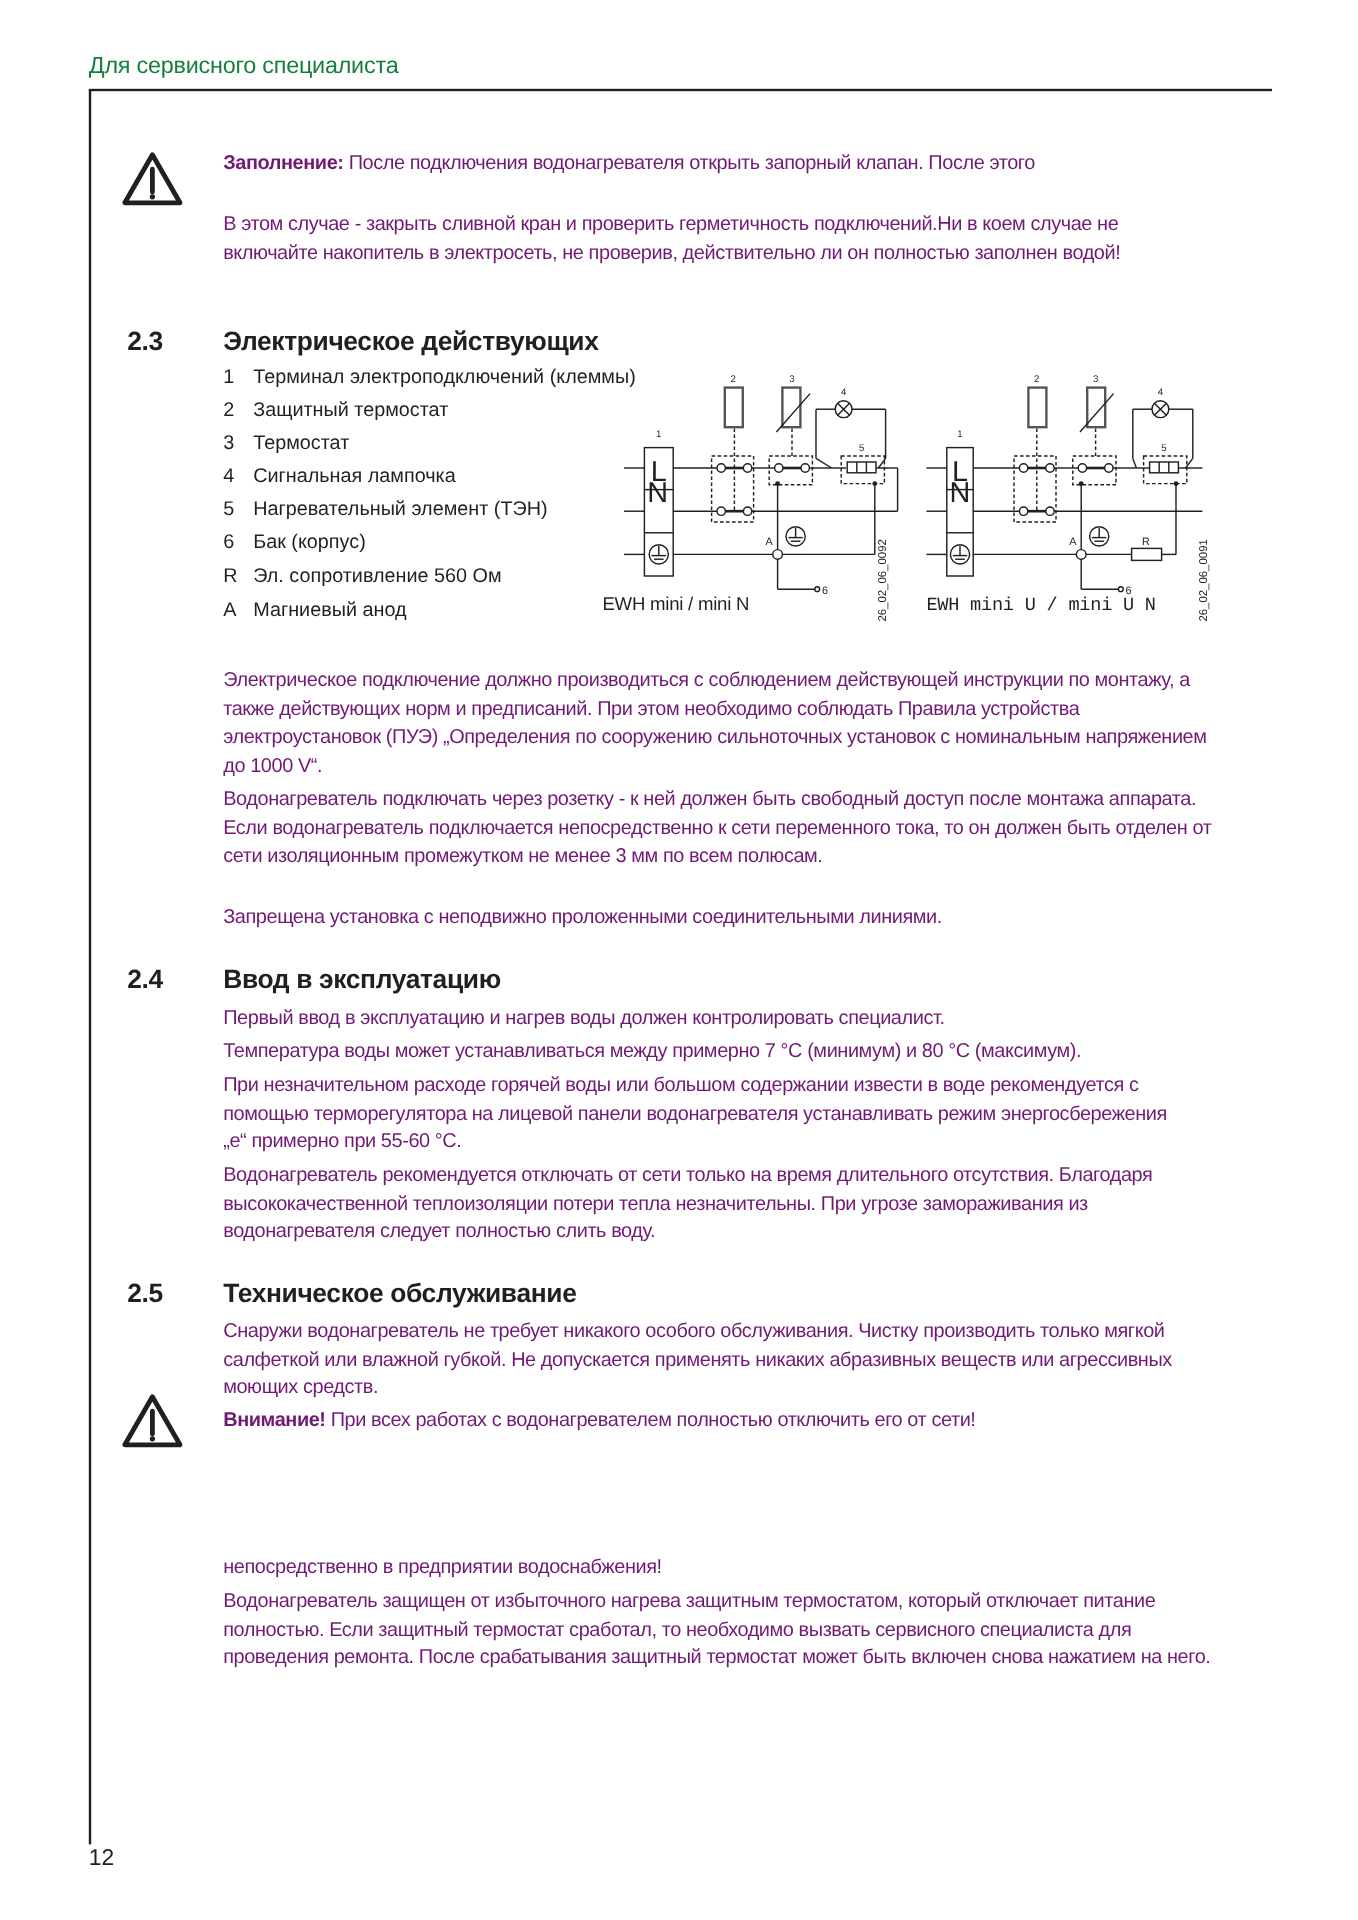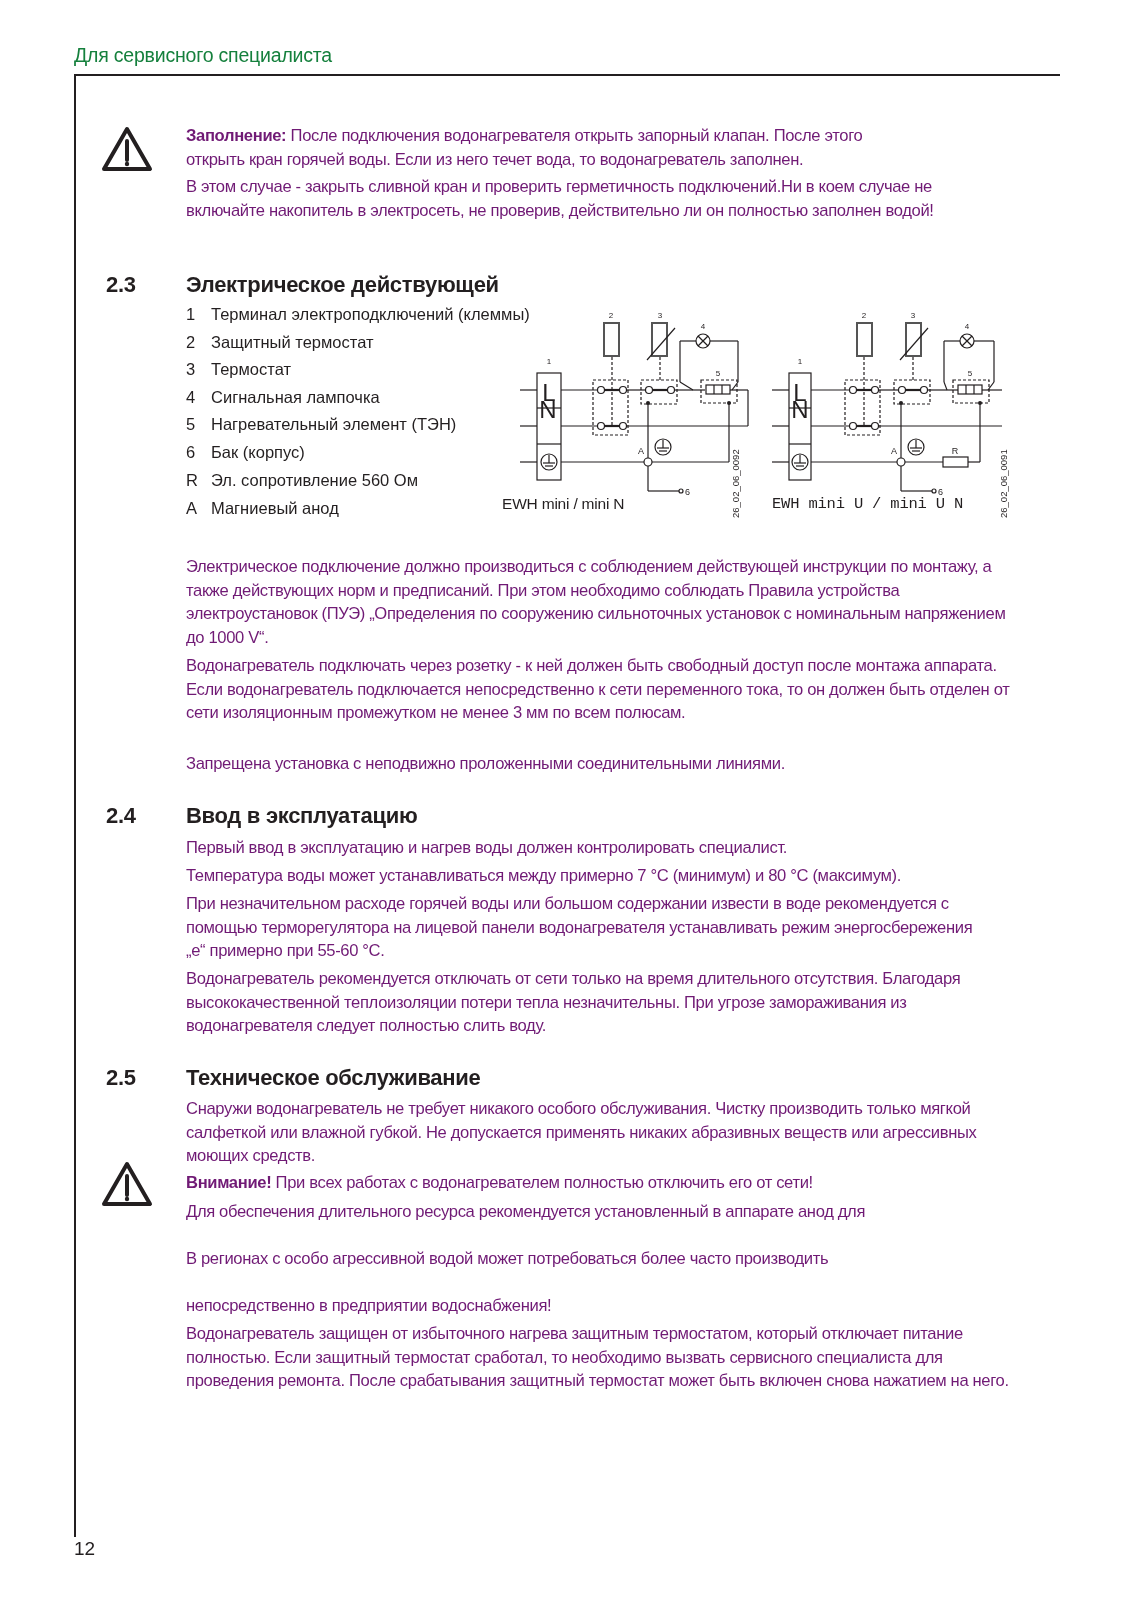--- a/index.html
+++ b/index.html
@@ -34,26 +34,25 @@
 <div class="top-rule"></div>
 <div class="left-rule"></div>
 
 <svg class="warn-icon" style="left:100px; top:125px;" viewBox="0 0 54 48">
   <path d="M27 4 L50 44 L4 44 Z" fill="none" stroke="#231f20" stroke-width="4" stroke-linejoin="round"></path>
   <path d="M27 16 L27 35" stroke="#231f20" stroke-width="4" stroke-linecap="round"></path>
   <circle cx="27" cy="39" r="2.2" fill="#231f20"></circle>
 </svg>
 <div class="para body-text" style="top:124px;">
   <span style="font-weight:bold">Заполнение:</span><span> После подключения водонагревателя открыть запорный клапан. После этого</span><br>
-  <span>открыть кран горячей воды. Если из него течет вода, то водонагреватель заполнен.</span>
 </div>
 <p class="para body-text" style="top:175px; width:815px;">В этом случае - закрыть сливной кран и проверить герметичность подключений.Ни в коем случае не включайте накопитель в электросеть, не проверив, действительно ли он полностью заполнен водой!</p>
 
 <div class="sec-num" style="top:272px;">2.3</div>
-<div class="sec-title" style="top:272px;">Электрическое действующей</div>
+<div class="sec-title" style="top:272px;">Электрическое действующих</div>
 
 <div class="legend">
   <div class="legend-row" style="top:0px;">
       <span class="legend-key">1</span>
       <span class="legend-label">Терминал электроподключений (клеммы)</span>
     </div>
   <div class="legend-row" style="top:28px;">
       <span class="legend-key">2</span>
       <span class="legend-label">Защитный термостат</span>
     </div>
@@ -265,21 +264,21 @@
 
 <svg class="warn-icon" style="left:100px; top:1160px;" viewBox="0 0 54 48">
   <path d="M27 4 L50 44 L4 44 Z" fill="none" stroke="#231f20" stroke-width="4" stroke-linejoin="round"></path>
   <path d="M27 16 L27 35" stroke="#231f20" stroke-width="4" stroke-linecap="round"></path>
   <circle cx="27" cy="39" r="2.2" fill="#231f20"></circle>
 </svg>
 <div class="para body-text" style="top:1171px;">
   <span style="font-weight:bold">Внимание!</span><span> При всех работах с водонагревателем полностью отключить его от сети!</span>
 </div>
 <div class="para body-text" style="top:1200px;">
-  <span>Для обеспечения длительного ресурса рекомендуется установленный в аппарате анод для</span><br>
-  <br>
-  <span>В регионах с особо агрессивной водой может потребоваться более часто производить</span><br>
+  <br>
+  <br>
+  <br>
   <br>
   <span>непосредственно в предприятии водоснабжения!</span>
 </div>
 <p class="para body-text" style="top:1322px;">Водонагреватель защищен от избыточного нагрева защитным термостатом, который отключает питание полностью. Если защитный термостат сработал, то необходимо вызвать сервисного специалиста для проведения ремонта. После срабатывания защитный термостат может быть включен снова нажатием на него.</p>
 
 <div class="page-num">12</div>
 
 </body></html>

